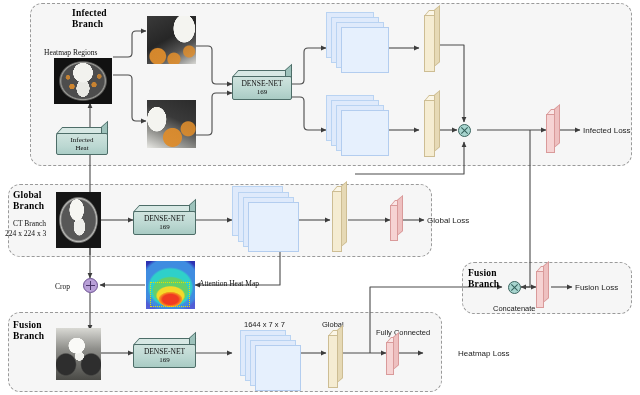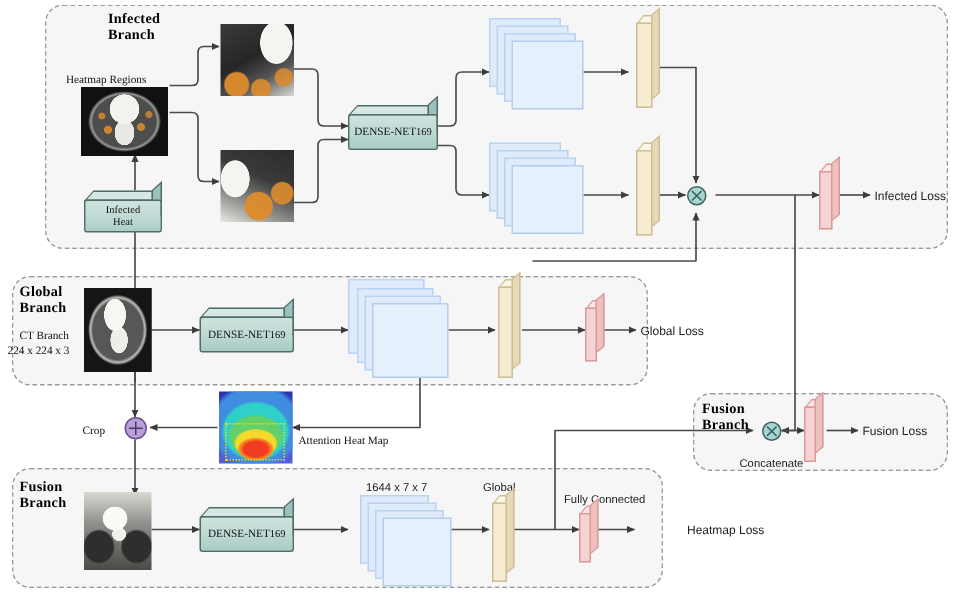--- a/index.html
+++ b/index.html
@@ -18,21 +18,21 @@
   .lbl{position:absolute;font-size:7.5px;color:#1a1a1a;white-space:nowrap;}
   .lbl-serif{position:absolute;font-family:"Liberation Serif",serif;
           font-size:7.5px;color:#111;white-space:nowrap;}
   .lbl-loss{position:absolute;font-size:8px;color:#222;white-space:nowrap;}
 
   
   .dnet{position:absolute;}
   .dnet .face{position:absolute;left:0;top:6px;width:100%;height:calc(100% - 6px);
       background:linear-gradient(180deg,#cfe3de 0%,#bcd8d2 55%,#a9cbc4 100%);
       border:1px solid #4d6d68;border-radius:2px;box-sizing:border-box;
-      display:flex;flex-direction:row;align-items:center;justify-content:center;}
+      display:flex;flex-direction:column;align-items:center;justify-content:center;}
   .dnet .top{position:absolute;left:0;top:0;width:calc(100% - 6px);height:7px;
       background:#d7e8e4;border:1px solid #4d6d68;box-sizing:border-box;
       transform:skewX(-42deg);transform-origin:bottom left;}
   .dnet .side{position:absolute;right:0;top:0;width:7px;height:calc(100% - 6px);
       background:#9dc2bb;border:1px solid #4d6d68;box-sizing:border-box;
       transform:skewY(-42deg);transform-origin:top left;}
   .dnet .t1{font-family:"Liberation Serif",serif;font-size:7.5px;color:#101010;line-height:8px;}
   .dnet .t2{font-family:Liberation Serif, serif;font-size:7px;color:#101010;line-height:8px;}
 
   
@@ -304,21 +304,21 @@
        background:
        radial-gradient(ellipse 40% 26% at 50% 80%, #f03a21 0 40%, #f7a01f 58%, transparent 62%),
        radial-gradient(ellipse 56% 38% at 50% 72%, #f5d92a 0 48%, transparent 54%),
        radial-gradient(ellipse 66% 52% at 50% 62%, #63d06a 0 52%, transparent 58%),
        radial-gradient(ellipse 76% 68% at 50% 55%, #2fd0c9 0 56%, transparent 62%),
        radial-gradient(ellipse 92% 86% at 50% 48%, #3f8ce0 0 62%, transparent 70%),
        linear-gradient(180deg,#2b2fb0 0%,#3c49c8 40%,#5560d8 100%);"></div>
   <div style="position:absolute;left:150px;top:282px;width:40px;height:25px;
               border:1px dotted #e8e000;box-sizing:border-box;"></div>
 
-  <div class="lbl-serif" style="left:199px;top:289px;">Attention Heat Map</div>
+  <div class="lbl-serif" style="left:199px;top:279px;">Attention Heat Map</div>
 
   <div class="branch-title" style="left:13px;top:320px;">
     <span>Fusion</span><br>
     <span>Branch</span>
   </div>
 
   <div class="img" style="left:56px;top:328px;width:45px;height:52px;
        background:
        radial-gradient(ellipse 24% 20% at 46% 34%, #fafaf7 0 74%, transparent 78%),
        radial-gradient(ellipse 14% 12% at 52% 54%, #f0f0ec 0 72%, transparent 76%),

